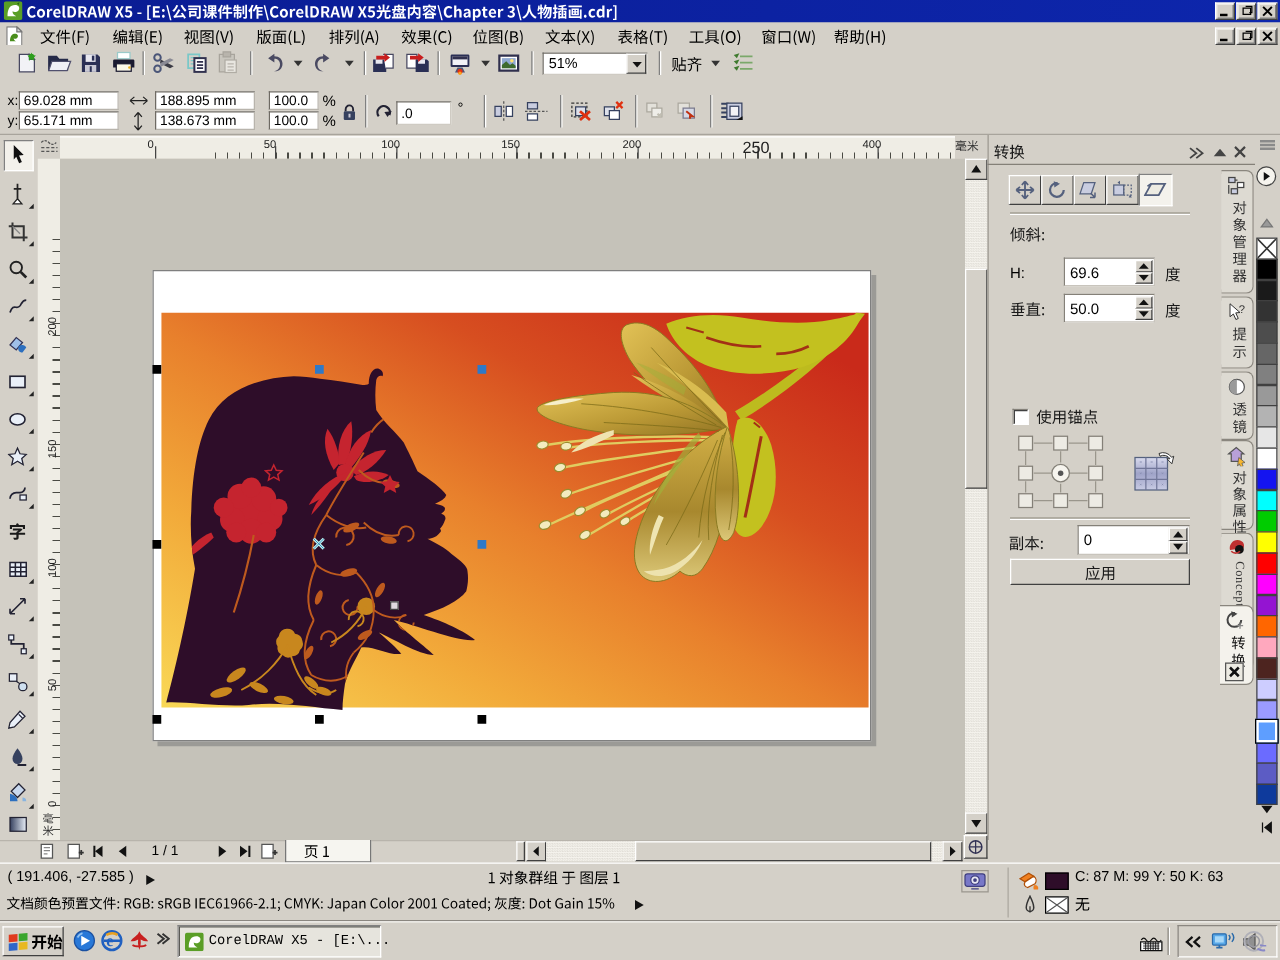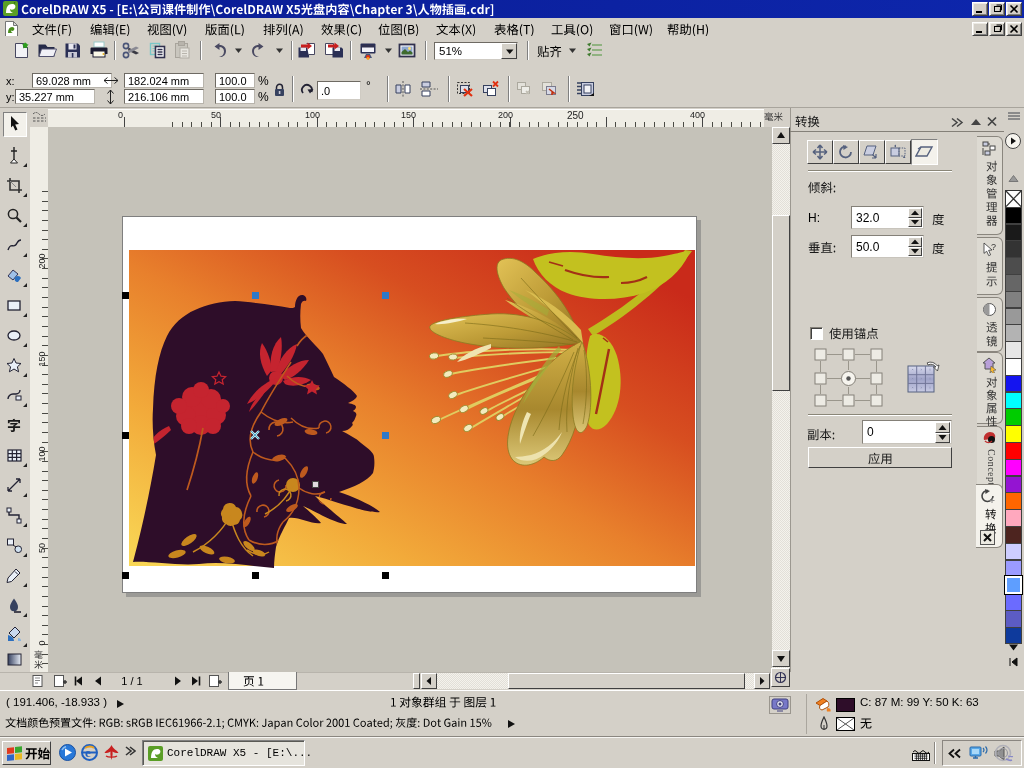--- a/index.html
+++ b/index.html
@@ -252,38 +252,38 @@
       <g fill="#3E7A2E">
         <path d="M2 3 l2.5 2.5 2-4"></path>
         <path d="M2 8 l2.5 2.5 2-4"></path>
         <path d="M2 13 l2.5 2.5 2-4"></path>
       </g>
     </svg>
 </div>
 
 <div class="a bar" style="left:0;top:70px;width:1024px;height:38px;border-bottom:1px solid #A8A49C">
   <div class="a" style="left:6px;top:5px;font-size:11px">x:</div>
-  <div class="a fld" style="left:32px;top:3px;width:80px;height:15px">
+  <div class="a fld" style="left:15px;top:3px;width:80px;height:15px">
       <div style="padding:1px 0 0 3px">69.028 mm</div>
     </div>
   <div class="a" style="left:6px;top:21px;font-size:11px">y:</div>
   <div class="a fld" style="left:15px;top:19px;width:80px;height:15px">
-      <div style="padding:1px 0 0 3px">35.227 mm</div>
+      <div style="padding:1px 0 0 3px">65.171 mm</div>
     </div>
   <svg class="a" style="left:103px;top:6px" width="16" height="9">
       <path d="M1 4.5 h14 M1 4.5 l3.5 -3 M1 4.5 l3.5 3 M15 4.5 l-3.5 -3 M15 4.5 l-3.5 3" stroke="#222" fill="none"></path>
     </svg>
   <div class="a fld" style="left:124px;top:3px;width:80px;height:15px">
-      <div style="padding:1px 0 0 3px">182.024 mm</div>
+      <div style="padding:1px 0 0 3px">188.895 mm</div>
     </div>
   <svg class="a" style="left:106px;top:19px" width="9" height="16">
       <path d="M4.5 1 v14 M4.5 1 l-3 3.5 M4.5 1 l3 3.5 M4.5 15 l-3 -3.5 M4.5 15 l3 -3.5" stroke="#222" fill="none"></path>
     </svg>
   <div class="a fld" style="left:124px;top:19px;width:80px;height:15px">
-      <div style="padding:1px 0 0 3px">216.106 mm</div>
+      <div style="padding:1px 0 0 3px">138.673 mm</div>
     </div>
   <div class="a fld" style="left:215px;top:3px;width:40px;height:15px">
       <div style="padding:1px 0 0 3px">100.0</div>
     </div>
   <div class="a fld" style="left:215px;top:19px;width:40px;height:15px">
       <div style="padding:1px 0 0 3px">100.0</div>
     </div>
   <div class="a" style="left:258px;top:4px;font-size:12px">%</div>
   <div class="a" style="left:258px;top:20px;font-size:12px">%</div>
   <svg class="a" style="left:273px;top:13px" width="13" height="14" viewBox="0 0 13 14">
@@ -363,21 +363,21 @@
 <div class="a" style="left:118px;top:110px;font-size:9px;color:#222">0</div>
 <div class="a" style="left:220px;top:117px;width:1px;height:10px;background:#444"></div>
 <div class="a" style="left:211px;top:110px;font-size:9px;color:#222">50</div>
 <div class="a" style="left:317px;top:117px;width:1px;height:10px;background:#444"></div>
 <div class="a" style="left:305px;top:110px;font-size:9px;color:#222">100</div>
 <div class="a" style="left:413px;top:117px;width:1px;height:10px;background:#444"></div>
 <div class="a" style="left:401px;top:110px;font-size:9px;color:#222">150</div>
 <div class="a" style="left:510px;top:117px;width:1px;height:10px;background:#444"></div>
 <div class="a" style="left:498px;top:110px;font-size:9px;color:#222">200</div>
 <div class="a" style="left:606px;top:117px;width:1px;height:10px;background:#444"></div>
-<div class="a" style="left:567px;top:110px;font-size:10px;color:#222">250</div>
+<div class="a" style="left:594px;top:110px;font-size:13px;color:#222">250</div>
 <div class="a" style="left:702px;top:117px;width:1px;height:10px;background:#444"></div>
 <div class="a" style="left:690px;top:110px;font-size:9px;color:#222">400</div>
 
 <div class="a" style="left:30px;top:127px;width:18px;height:545px;background:#EFEDE5;
  background-image:repeating-linear-gradient(180deg,#4a4a44 0 1px,transparent 1px 9.64px);background-position:12px 64.2px;background-size:6px 100%;background-repeat:no-repeat"></div>
 <div class="a" style="left:31px;top:256px;width:22px;height:10px;font-size:9px;color:#222;text-align:center;transform:rotate(-90deg)">200</div>
 <div class="a" style="left:31px;top:354px;width:22px;height:10px;font-size:9px;color:#222;text-align:center;transform:rotate(-90deg)">150</div>
 <div class="a" style="left:31px;top:449px;width:22px;height:10px;font-size:9px;color:#222;text-align:center;transform:rotate(-90deg)">100</div>
 <div class="a" style="left:31px;top:543px;width:22px;height:10px;font-size:9px;color:#222;text-align:center;transform:rotate(-90deg)">50</div>
 <div class="a" style="left:31px;top:638px;width:22px;height:10px;font-size:9px;color:#222;text-align:center;transform:rotate(-90deg)">0</div>
@@ -818,21 +818,21 @@
     <path d="M6 3 l-3 2" stroke="#55617E" stroke-width="1.4"></path>
   </svg>
 <div class="a" style="left:808px;top:170px;width:144px;height:2px;border-top:1px solid #8a8678;border-bottom:1px solid #fff"></div>
 <div class="a" style="left:808px;top:180px">
     <svg width="28.2" height="16.7" viewBox="0 -12.2 28.2 16.7">
       <path d="M8.6 -6.1V-3.5C8.6 -2.3 8.3 -0.5 5.8 0.4C6 0.6 6.2 0.8 6.3 1C9.1 -0.1 9.3 -2 9.3 -3.5V-6.1ZM9.1 -0.9C9.9 -0.3 10.9 0.5 11.4 1L11.9 0.3C11.4 -0.2 10.4 -1 9.6 -1.5ZM2.7 -10.4C2.1 -8.5 1.2 -6.6 0.2 -5.3C0.4 -5.1 0.6 -4.6 0.7 -4.4C1.1 -4.9 1.5 -5.5 1.8 -6.1V1H2.7V-7.8C3 -8.6 3.3 -9.4 3.5 -10.2ZM3.9 -1C4 -1.2 4.3 -1.4 6.2 -2.4C6.2 -2.6 6.1 -3 6.2 -3.2L4.7 -2.5V-5.9H6.3V-6.7H4.7V-9H3.9V-2.6C3.9 -2.2 3.7 -1.9 3.5 -1.8C3.6 -1.6 3.8 -1.3 3.9 -1ZM6.7 -7.6V-1.8H7.6V-6.7H10.5V-1.8H11.3V-7.6H9.1C9.3 -7.9 9.4 -8.4 9.6 -8.8H11.9V-9.6H6.2V-8.8H8.6C8.5 -8.4 8.4 -7.9 8.2 -7.6Z M17.1 -3C17.6 -2.2 18 -1.1 18.2 -0.4L18.9 -0.8C18.8 -1.4 18.3 -2.5 17.9 -3.3ZM14 -3.3C13.8 -2.3 13.4 -1.2 12.9 -0.5C13.1 -0.4 13.4 -0.2 13.6 -0.1C14.1 -0.8 14.6 -2 14.9 -3.1ZM18.9 -5.9C19.6 -5.4 20.5 -4.7 20.9 -4.2L21.6 -4.8C21.1 -5.3 20.2 -6 19.5 -6.5ZM19.4 -9C20.1 -8.5 20.9 -7.7 21.3 -7.2L22 -7.8C21.6 -8.3 20.7 -9 20 -9.5ZM16.2 -10.4C15.4 -9.1 14 -7.8 12.7 -7C12.8 -6.8 13.1 -6.3 13.1 -6.1C13.4 -6.3 13.7 -6.5 14 -6.7V-6.3H15.6V-4.9H13V-4H15.6V-0.1C15.6 0.1 15.5 0.1 15.4 0.1C15.2 0.1 14.7 0.1 14.1 0.1C14.2 0.4 14.4 0.7 14.4 1C15.2 1 15.7 1 16 0.8C16.4 0.7 16.5 0.4 16.5 -0.1V-4H18.8V-4.9H16.5V-6.3H18.1V-7.1H14.4C15.1 -7.6 15.7 -8.3 16.2 -8.9C17.2 -8.3 18.1 -7.5 18.7 -6.9L19.2 -7.6C18.6 -8.2 17.7 -9 16.7 -9.6L17 -10.1ZM18.8 -2.6 19 -1.7 22.2 -2.4V1H23.1V-2.6L24.5 -2.9L24.3 -3.7L23.1 -3.5V-10.4H22.2V-3.3Z M26.5 -4.8C27 -4.8 27.3 -5.2 27.3 -5.7C27.3 -6.2 27 -6.6 26.5 -6.6C26.1 -6.6 25.7 -6.2 25.7 -5.7C25.7 -5.2 26.1 -4.8 26.5 -4.8ZM26.5 0.2C27 0.2 27.3 -0.2 27.3 -0.7C27.3 -1.2 27 -1.6 26.5 -1.6C26.1 -1.6 25.7 -1.2 25.7 -0.7C25.7 -0.2 26.1 0.2 26.5 0.2Z" fill="#1a1a1a"></path>
     </svg>
   </div>
 <div class="a" style="left:808px;top:211px;font-size:12px">H:</div>
 <div class="a" style="left:851px;top:206px;width:73px;height:23px;background:#fff;border:1px solid;border-color:#848078 #C8C4BC #C8C4BC #848078">
-  <div class="a" style="left:4px;top:4px;font-size:12px">32.0</div>
+  <div class="a" style="left:4px;top:4px;font-size:12px">69.6</div>
   <div class="a rz" style="left:56px;top:1px;width:14px;height:10px;background:#D4D0C8">
       <svg width="12" height="8">
         <path d="M6 1.5 L10 6 H2Z" fill="#111"></path>
       </svg>
     </div>
   <div class="a rz" style="left:56px;top:11px;width:14px;height:9px;background:#D4D0C8">
       <svg width="12" height="7">
         <path d="M6 5.5 L10 1 H2Z" fill="#111"></path>
       </svg>
     </div>
@@ -1106,21 +1106,21 @@
     </svg>
   </div>
 <div class="a rz" style="left:771px;top:668px;width:19px;height:19px;background:#D4D0C8">
     <svg width="17" height="17">
       <circle cx="8.5" cy="8.5" r="5" fill="none" stroke="#335" stroke-width="1.2"></circle>
       <path d="M8.5 3.5 v10 M3.5 8.5 h10" stroke="#335"></path>
     </svg>
   </div>
 
 <div class="a" style="left:0;top:690px;width:1024px;height:47px;background:#D4D0C8;border-top:1px solid #fff"></div>
-<div class="a" style="left:6px;top:696px;font-size:11.5px">( 191.406, -18.933 )</div>
+<div class="a" style="left:6px;top:696px;font-size:11.5px">( 191.406, -27.585 )</div>
 <svg class="a" style="left:115px;top:699px" width="10" height="10">
     <path d="M2 1 L9 5 L2 9Z" fill="#111"></path>
   </svg>
 <div class="a" style="left:390px;top:695px">
     <svg width="106.3" height="15.9" viewBox="0 -11.6 106.3 15.9">
       <path d="M1 0H5.8V-0.9H4V-8.6H3.2C2.7 -8.4 2.2 -8.2 1.4 -8V-7.4H3V-0.9H1Z M15.1 -4.6C15.7 -3.8 16.2 -2.7 16.4 -2L17.2 -2.4C17 -3.1 16.4 -4.2 15.8 -5ZM10.3 -5.3C11 -4.7 11.8 -3.9 12.4 -3.2C11.7 -1.6 10.8 -0.5 9.7 0.2C9.9 0.4 10.2 0.7 10.3 0.9C11.4 0.1 12.4 -0.9 13.1 -2.4C13.6 -1.7 14 -1.1 14.3 -0.6L15 -1.2C14.7 -1.8 14.1 -2.6 13.5 -3.3C14 -4.7 14.4 -6.3 14.6 -8.2L14 -8.4L13.9 -8.3H10V-7.5H13.7C13.5 -6.2 13.2 -5.1 12.8 -4.1C12.2 -4.7 11.5 -5.3 10.9 -5.9ZM18.2 -9.9V-7.1H14.9V-6.2H18.2V-0.3C18.2 -0 18.1 0 17.9 0C17.7 0 17.1 0 16.3 0C16.4 0.3 16.6 0.7 16.6 0.9C17.6 0.9 18.2 0.9 18.6 0.8C19 0.6 19.1 0.3 19.1 -0.3V-6.2H20.5V-7.1H19.1V-9.9Z M25 -10C24.4 -9 23.2 -7.8 21.6 -7C21.8 -6.8 22.1 -6.5 22.2 -6.3C22.4 -6.5 22.7 -6.6 22.9 -6.8V-4.8H24.9C24 -4.3 22.9 -3.9 21.8 -3.7C21.9 -3.5 22.1 -3.2 22.2 -3C23.4 -3.3 24.5 -3.8 25.4 -4.4C25.7 -4.2 26 -4 26.2 -3.8C25.2 -3.1 23.5 -2.4 22.1 -2.1C22.3 -1.9 22.5 -1.7 22.6 -1.5C24 -1.8 25.6 -2.5 26.6 -3.3C26.8 -3.1 27 -2.9 27.1 -2.7C25.9 -1.7 23.8 -0.8 22 -0.4C22.2 -0.2 22.4 0.1 22.5 0.3C24.1 -0.2 26.1 -1 27.4 -2C27.8 -1.2 27.6 -0.5 27.1 -0.2C26.9 0 26.6 0 26.3 0C26 0 25.6 0 25.2 -0C25.3 0.2 25.4 0.6 25.4 0.8C25.8 0.8 26.2 0.8 26.5 0.8C27 0.8 27.3 0.8 27.7 0.5C28.5 -0 28.7 -1.2 28.1 -2.5L28.8 -2.8C29.3 -1.7 30.3 -0.4 31.6 0.3C31.8 0.1 32 -0.2 32.2 -0.4C30.9 -1 30 -2.1 29.5 -3.2C30.1 -3.5 30.7 -3.8 31.2 -4.1L30.4 -4.7C29.8 -4.2 28.7 -3.5 27.8 -3.1C27.4 -3.7 26.8 -4.3 26 -4.8L26.1 -4.8H31V-7.5H27.9C28.2 -7.9 28.5 -8.4 28.8 -8.8L28.2 -9.2L28 -9.1H25.4C25.6 -9.3 25.8 -9.6 25.9 -9.8ZM24.8 -8.4H27.5C27.3 -8.1 27.1 -7.8 26.8 -7.5H23.8C24.2 -7.8 24.5 -8.1 24.8 -8.4ZM23.7 -6.8H26.8C26.6 -6.3 26.2 -5.9 25.8 -5.5H23.7ZM27.7 -6.8H30.1V-5.5H26.8C27.1 -5.9 27.4 -6.3 27.7 -6.8Z M39.2 -9.6C39.6 -9 39.9 -8.2 40 -7.6L40.8 -7.9C40.7 -8.4 40.3 -9.2 39.9 -9.8ZM42.8 -9.9C42.6 -9.3 42.3 -8.4 42 -7.9L42.7 -7.7C43 -8.2 43.4 -9 43.7 -9.7ZM38.8 -2.7V-1.8H41V1H41.9V-1.8H44.2V-2.7H41.9V-4.4H43.7V-5.2H41.9V-6.8H43.9V-7.6H39V-6.8H41V-5.2H39.2V-4.4H41V-2.7ZM37.4 -6.6V-5.4H35.8C35.8 -5.8 35.9 -6.2 36 -6.6ZM33.9 -9.3V-8.6H35.3L35.2 -7.4H33.3V-6.6H35.1C35.1 -6.2 35 -5.8 34.9 -5.4H33.9V-4.7H34.7C34.4 -3.5 33.9 -2.6 33.1 -1.9C33.3 -1.7 33.6 -1.3 33.7 -1.2C34 -1.5 34.3 -1.8 34.5 -2.2V0.9H35.4V0.3H38.4V-3.4H35.2C35.3 -3.8 35.5 -4.2 35.6 -4.7H38.2V-6.6H38.9V-7.4H38.2V-9.3ZM37.4 -7.4H36.1L36.2 -8.6H37.4ZM35.4 -2.7H37.5V-0.5H35.4Z M45.2 -0.7 45.3 0.2C46.4 -0.1 47.9 -0.5 49.3 -0.9L49.2 -1.6C47.7 -1.3 46.2 -0.9 45.2 -0.7ZM50.3 -9.3V-0.1H49.1V0.7H55.9V-0.1H54.9V-9.3ZM51.1 -0.1V-2.4H54V-0.1ZM51.1 -5.5H54V-3.2H51.1ZM51.1 -6.3V-8.5H54V-6.3ZM45.4 -5C45.5 -5.1 45.8 -5.2 47.4 -5.4C46.9 -4.6 46.4 -4 46.1 -3.7C45.7 -3.3 45.4 -3 45.2 -2.9C45.3 -2.7 45.4 -2.3 45.5 -2.1C45.7 -2.3 46.1 -2.4 49.3 -3.1C49.3 -3.2 49.3 -3.6 49.3 -3.8L46.7 -3.3C47.7 -4.4 48.7 -5.7 49.5 -7L48.8 -7.4C48.5 -7 48.3 -6.5 48 -6.1L46.3 -5.9C47 -7 47.8 -8.3 48.3 -9.5L47.5 -9.9C47 -8.5 46.1 -6.9 45.8 -6.5C45.5 -6.1 45.3 -5.9 45.1 -5.8C45.2 -5.6 45.3 -5.2 45.4 -5Z M60.5 -9.1V-8.2H64.6V-5.2H59.7V-4.3H64.6V-0.4C64.6 -0.1 64.5 -0 64.2 -0C64 -0 63.1 -0 62.1 -0C62.2 0.2 62.4 0.6 62.5 0.9C63.7 0.9 64.5 0.9 64.9 0.7C65.3 0.6 65.5 0.3 65.5 -0.4V-4.3H70.2V-5.2H65.5V-8.2H69.4V-9.1Z M77.9 -3.3C78.8 -3.1 80.1 -2.7 80.7 -2.3L81.1 -3C80.4 -3.3 79.2 -3.6 78.3 -3.8ZM76.7 -1.8C78.4 -1.6 80.4 -1.1 81.5 -0.7L81.9 -1.4C80.8 -1.8 78.7 -2.2 77.1 -2.4ZM74.5 -9.4V0.9H75.3V0.4H83.4V0.9H84.3V-9.4ZM75.3 -0.3V-8.6H83.4V-0.3ZM78.4 -8.4C77.8 -7.4 76.8 -6.5 75.7 -5.9C75.9 -5.7 76.2 -5.5 76.4 -5.3C76.7 -5.6 77.1 -5.9 77.5 -6.2C77.8 -5.8 78.2 -5.4 78.7 -5.1C77.7 -4.6 76.6 -4.3 75.5 -4.1C75.7 -3.9 75.9 -3.6 76 -3.4C77.1 -3.6 78.4 -4.1 79.5 -4.7C80.5 -4.1 81.6 -3.7 82.7 -3.5C82.8 -3.7 83 -4 83.2 -4.2C82.2 -4.4 81.1 -4.7 80.2 -5.1C81.1 -5.7 81.8 -6.3 82.3 -7.2L81.8 -7.4L81.7 -7.4H78.6C78.8 -7.6 79 -7.9 79.1 -8.1ZM77.9 -6.6 78 -6.7H81.1C80.7 -6.3 80.1 -5.9 79.4 -5.5C78.8 -5.8 78.3 -6.2 77.9 -6.6Z M88.9 -5.4V-4.6H95.6V-5.4ZM87.7 -8.6H94.8V-7.2H87.7ZM86.8 -9.3V-5.9C86.8 -4 86.7 -1.4 85.6 0.5C85.9 0.6 86.3 0.8 86.4 0.9C87.6 -1 87.7 -3.9 87.7 -5.9V-6.4H95.7V-9.3ZM88.7 0.8C89 0.6 89.6 0.6 94.8 0.2C94.9 0.5 95.1 0.8 95.2 1.1L96 0.6C95.6 -0.1 94.8 -1.3 94.1 -2.2L93.4 -1.9C93.7 -1.5 94 -1 94.3 -0.5L89.8 -0.2C90.4 -0.9 91 -1.7 91.6 -2.6H96.4V-3.4H88.1V-2.6H90.4C89.9 -1.7 89.3 -0.8 89.1 -0.6C88.8 -0.3 88.6 -0.1 88.4 -0.1C88.5 0.2 88.6 0.6 88.7 0.8Z M100.8 0H105.5V-0.9H103.8V-8.6H102.9C102.5 -8.4 101.9 -8.2 101.1 -8V-7.4H102.7V-0.9H100.8Z" fill="#000"></path>
     </svg>
   </div>
 <svg class="a" style="left:768px;top:695px" width="24" height="20" viewBox="0 0 24 20">
     <rect x="1.5" y="1.5" width="21" height="17" fill="none" stroke="#9a968e"></rect>

